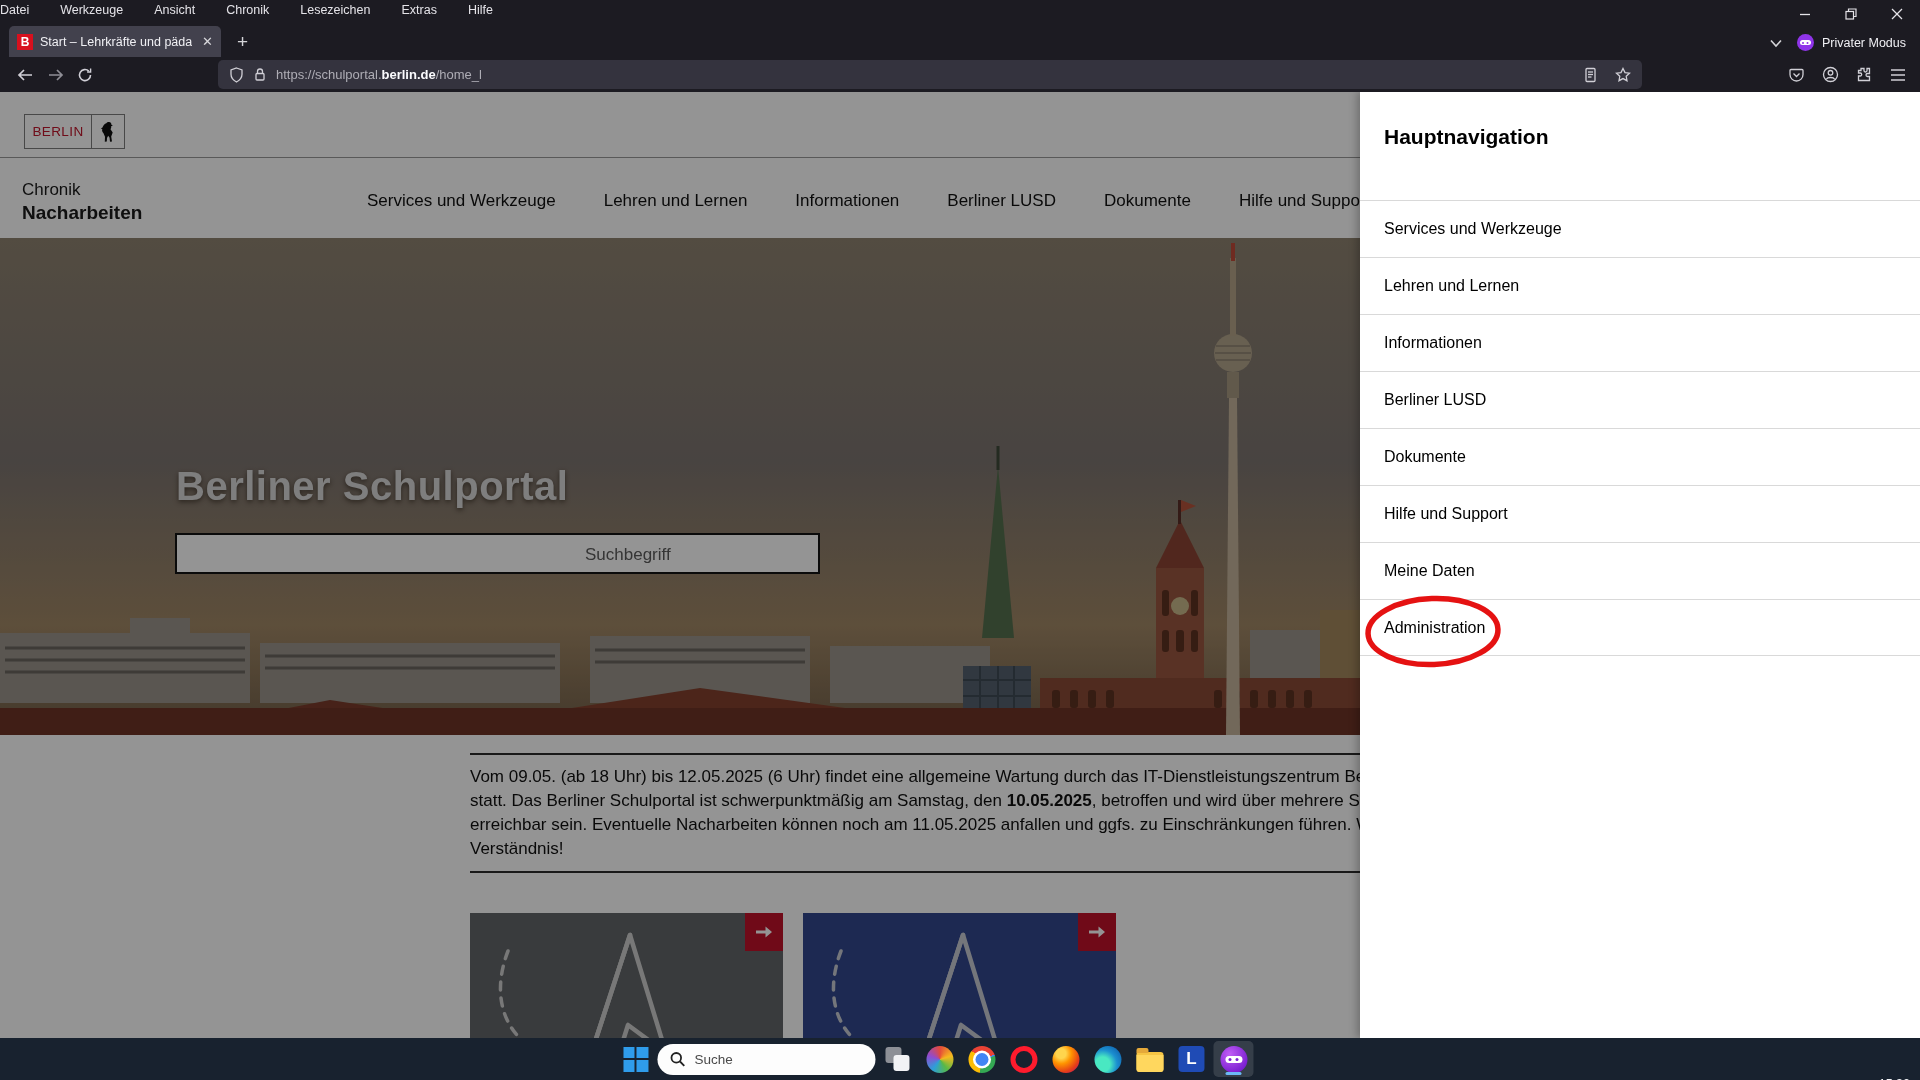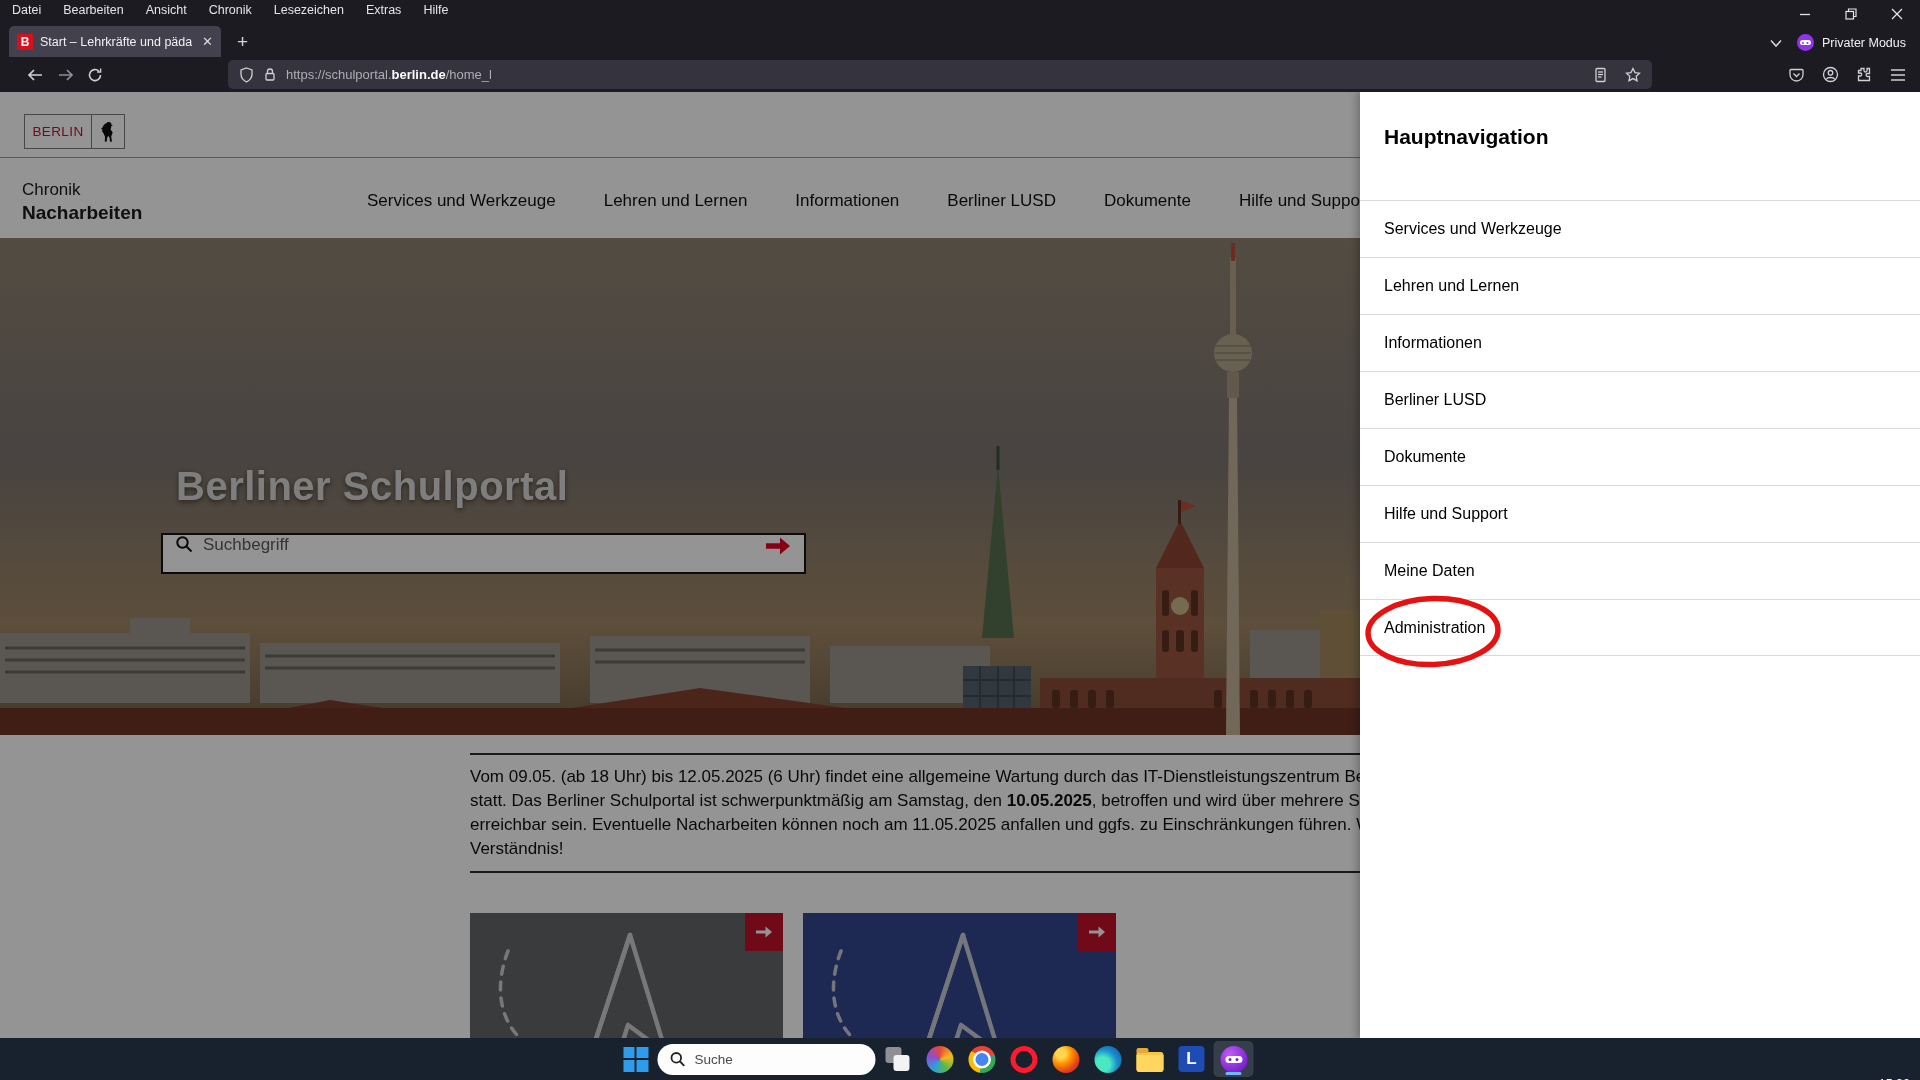--- a/index.html
+++ b/index.html
@@ -2,41 +2,41 @@
 <html><head>
 <meta charset="utf-8">
 <style>
   * { margin:0; padding:0; box-sizing:border-box; }
   html,body { width:1920px; height:1080px; overflow:hidden; background:#1c1b22;
               font-family:"Liberation Sans", sans-serif; }
 
   
   .chrome { position:absolute; top:0; left:0; width:1920px; height:92px; background:#1c1b22; }
   .menubar { position:absolute; top:0; left:0; height:20px; display:flex; align-items:center;
-             gap:22px; padding-left:12px; font-size:12.5px; color:#e4e3e8; }
+             gap:31px; font-size:12.5px; color:#e4e3e8; }
   .menubar span { cursor:default; }
   .win-controls { position:absolute; top:0; right:0; display:flex; }
   .win-btn { width:46px; height:27px; display:flex; align-items:center; justify-content:center; color:#e4e3e8; }
   .tabbar { position:absolute; top:20px; left:0; width:1920px; height:37px; display:flex; align-items:flex-end; }
   .tab { margin-left:9px; width:212px; height:31px; background:#42414d; border-radius:5px 5px 0 0;
          display:flex; align-items:center; padding:0 8px; gap:7px; }
   .favicon { width:16px; height:16px; background:#d8101e; color:#fff; font-weight:bold; font-size:12px;
              display:flex; align-items:center; justify-content:center; flex:none; }
   .tab-title { color:#f0f0f4; font-size:12.5px; white-space:nowrap; overflow:hidden; width:152px; }
   .tab-close { color:#d8d8dc; font-size:13px; margin-left:auto; }
   .newtab-btn { color:#d4d4d8; font-size:19px; margin-left:16px; padding-bottom:4px; }
   .tabbar-right { margin-left:auto; display:flex; align-items:center; gap:14px; padding:0 14px 6px 0; color:#e4e3e8; }
   .private-badge { display:flex; align-items:center; gap:8px; font-size:12.5px; color:#f0f0f4; }
   .mask-circle { width:17px; height:17px; border-radius:50%; background:#8f34e9; position:relative; }
   .mask-circle::before { content:""; position:absolute; left:3px; top:6px; width:11px; height:5px;
                          background:#fff; border-radius:3px; }
   .mask-circle::after { content:""; position:absolute; left:5px; top:7.5px; width:2.5px; height:2.5px;
                         background:#8f34e9; border-radius:50%; box-shadow:4.5px 0 0 #8f34e9; }
   .toolbar { position:absolute; top:57px; left:0; width:1920px; height:35px; display:flex; align-items:center;
-             padding-left:20px; }
+             padding-left:10px; }
   .nav-ic { width:30px; height:28px; display:flex; align-items:center; justify-content:center; }
   .urlbar { margin-left:118px; width:1424px; height:29px; background:#34333e; border-radius:5px;
             display:flex; align-items:center; padding:0 11px; gap:9px; }
   .url-text { font-size:13px; color:#aeadb5; white-space:nowrap; }
   .url-text b { color:#fbfbfe; font-weight:bold; }
   .urlbar-right { margin-left:auto; display:flex; gap:17px; align-items:center; }
   .toolbar-right { margin-left:auto; display:flex; gap:17px; align-items:center; padding-right:14px; }
 
   
   .page { position:absolute; top:92px; left:0; width:1920px; height:946px; background:#fff; overflow:hidden; }
@@ -51,22 +51,22 @@
   .header-rule { position:absolute; top:65px; left:0; width:1920px; height:1px; background:#9a9a9a; }
   .brand { position:absolute; left:22px; top:86px; font-size:17px; color:#1a1a1a; line-height:23px; }
   .brand .b2 { font-weight:bold; font-size:19px; }
   .site-nav { position:absolute; left:367px; top:99px; display:flex; gap:48px; font-size:17px; color:#111;
               white-space:nowrap; }
 
   .hero { position:absolute; top:146px; left:0; width:1920px; height:497px; overflow:hidden; }
   .hero svg.sky { position:absolute; inset:0; }
   .hero-title { position:absolute; left:176px; top:226px; font-size:40px; font-weight:bold; color:#d9d9d9;
                 text-shadow:0 2px 5px rgba(40,30,20,.65); letter-spacing:.5px; }
-  .hero-search { position:absolute; left:161px; top:295px; width:645px; height:41px; background:#fff;
-                 border:2px solid #141414; display:flex; align-items:flex-start; padding:0 12px; gap:10px; }
+  .hero-search { position:absolute; left:175px; top:295px; width:645px; height:41px; background:#fff;
+                 border:2px solid #141414; display:flex; align-items:flex-end; padding:0 12px; gap:10px;flex-direction:column; }
   .hero-search input { flex:1; border:none; outline:none; font-size:17px; color:#333; background:transparent;
                        font-family:"Liberation Sans",sans-serif; }
   .hero-search input::placeholder { color:#5c5c5c; }
 
   .content { position:absolute; top:643px; left:0; width:1920px; height:303px; background:#fff; }
   .notice { position:absolute; left:470px; top:18px; width:918px; border-top:2px solid #2b2b2b;
             border-bottom:2px solid #2b2b2b; padding:10px 0; font-size:17px; line-height:24px; color:#101010; }
   .notice div { white-space:nowrap; overflow:visible; }
   .cards { position:absolute; left:470px; top:178px; display:flex; gap:20px; }
   .card { width:313px; height:240px; position:relative; overflow:hidden; }
@@ -127,21 +127,21 @@
                        background:#7a1fd0; box-shadow:7px 0 0 #7a1fd0; }
   .tb-tray { position:absolute; right:10px; top:0; height:42px; display:flex; align-items:center; gap:13px; color:#eef1f5;flex-direction:column; }
   .clock { text-align:right; font-size:12.5px; line-height:15px; color:#f2f4f7; }
 </style>
 </head>
 <body>
 
 <div class="chrome">
   <div class="menubar">
     <span>Datei</span>
-    <span>Bearbeiten</span>
+    <span>Werkzeuge</span>
     <span>Ansicht</span>
     <span>Chronik</span>
     <span>Lesezeichen</span>
     <span>Extras</span>
     <span>Hilfe</span>
   </div>
   <div class="win-controls">
     <div class="win-btn">
       <svg width="12" height="12">
           <line x1="1" y1="6.5" x2="11" y2="6.5" stroke="#e4e3e8" stroke-width="1.3"></line>

